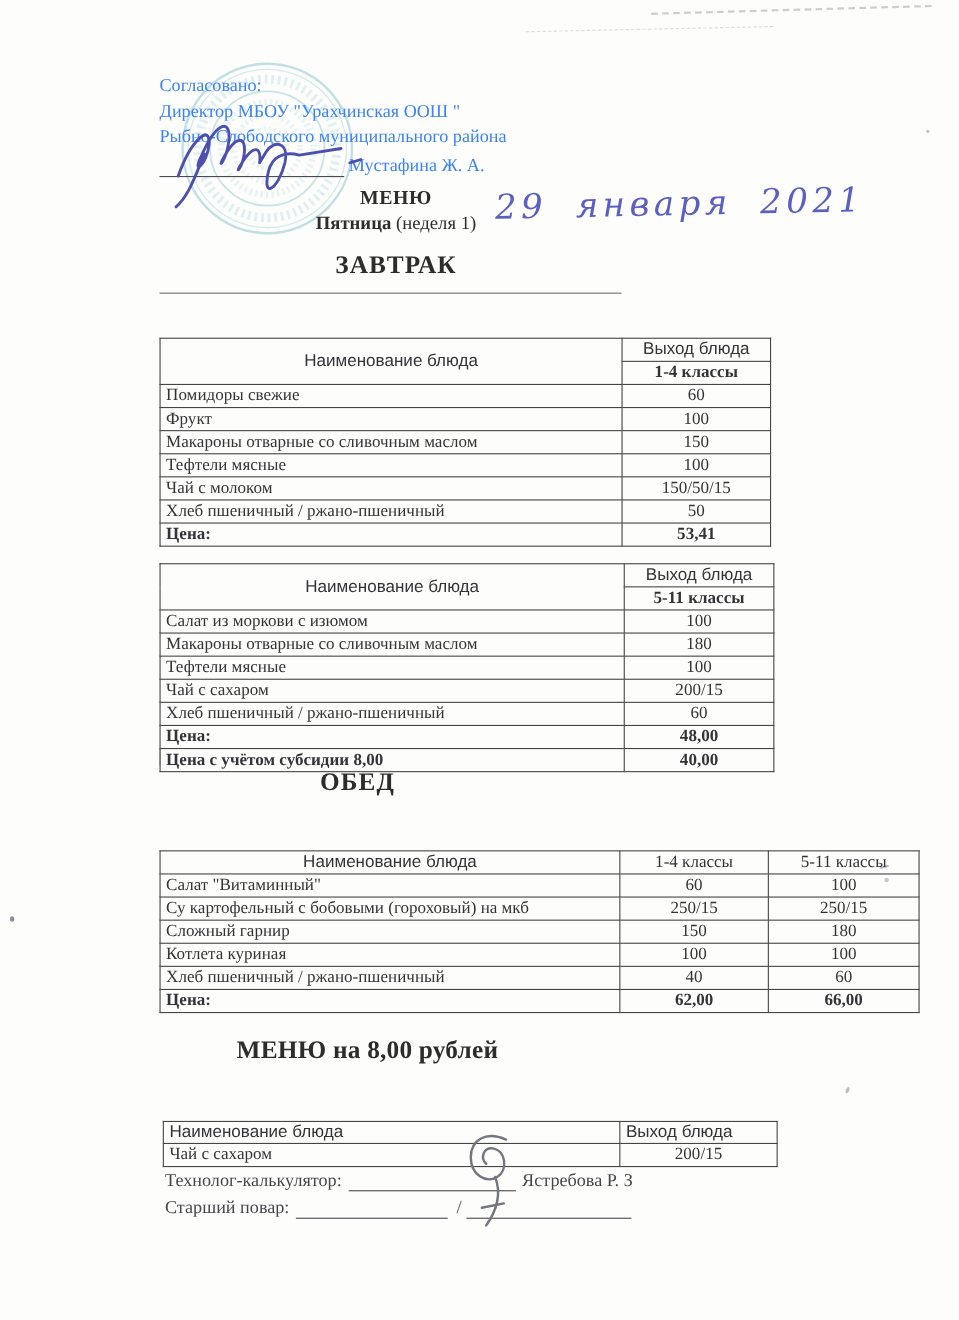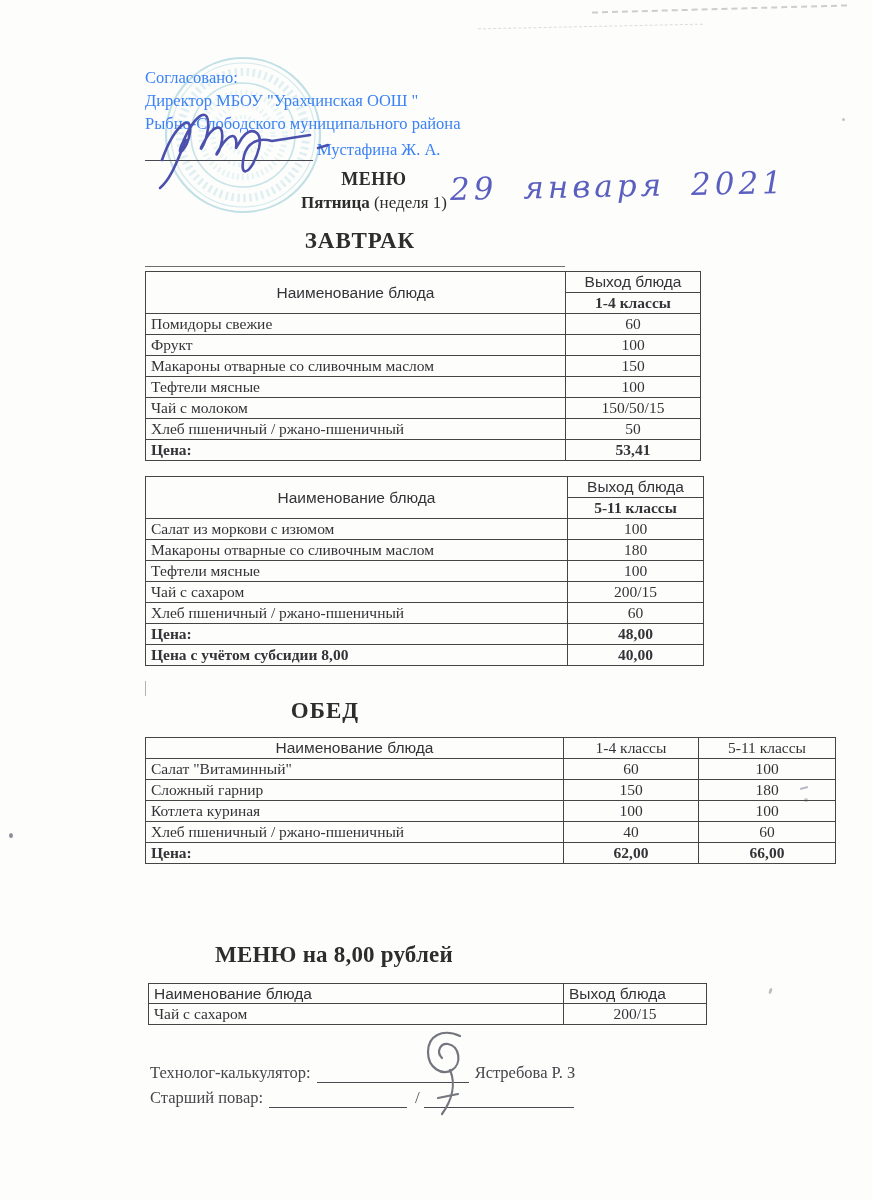--- a/index.html
+++ b/index.html
@@ -22,38 +22,38 @@
   
   .stamp{position:absolute;left:162px;top:52px;width:162px;height:164px;}
 
   
   .approval{position:absolute;left:145px;top:66px;font-size:16.5px;line-height:23px;color:#3b82f6;}
   .sigline-row{margin-top:3px;display:flex;align-items:flex-end;}
   .u{display:inline-block;border-bottom:1.6px solid #4a4a52;height:15px;}
   .u-sig{width:168px;margin-right:4px;}
 
   
-  .title-block{position:absolute;left:159px;top:169px;width:430px;text-align:center;}
+  .title-block{position:absolute;left:145px;top:169px;width:430px;text-align:center;}
   .menu-title{font-weight:bold;font-size:18px;letter-spacing:.5px;}
   .day-line{font-size:17px;margin-top:3px;}
   .section-title{position:absolute;font-weight:bold;font-size:23px;letter-spacing:1px;text-align:center;}
   .t-breakfast{left:145px;top:228px;width:430px;}
   .t-lunch{left:145px;top:698px;width:360px;}
   .t-menu8{left:145px;top:942px;width:378px;letter-spacing:.2px;}
 
   
   .handwrite-date{position:absolute;left:450px;top:167px;width:380px;
     font-family:"DejaVu Serif",serif;font-style:italic;font-size:31px;
     color:#5a5fc0;letter-spacing:4px;word-spacing:12px;transform:rotate(-1.2deg);white-space:nowrap;}
   .sig-svg{position:absolute;}
   .sig1{left:150px;top:98px;width:195px;height:100px;}
   .sig2{left:398px;top:1028px;width:110px;height:95px;}
 
   
-  table.menu-table{position:absolute;border-collapse:collapse;table-layout:fixed;background:transparent;}
+  table.menu-table{position:absolute;border-collapse:collapse;table-layout:fixed;background:transparent;margin-top:36px;}
   table.menu-table td{border:1.6px solid #454545;font-size:15.5px;padding:0 5px;height:20px;
       vertical-align:middle;overflow:hidden;white-space:nowrap;color:#333338;}
   .hdr-sans{font-family:"Liberation Sans","DejaVu Sans",sans-serif;font-size:15px;color:#37373c;}
   .center{text-align:center;}
   .bold{font-weight:bold;}
   .h-output{height:22px;}
   .h-class{height:21px;}
   .h-lunch{height:42px;}
   .rowtall td{height:33px;vertical-align:bottom;padding-bottom:2px;}
   .pricerow td{height:21px;font-weight:bold;}
@@ -226,20 +226,25 @@
         <td class="hdr-sans center h-lunch">Наименование блюда</td>
         <td class="center h-lunch">1-4 классы</td>
         <td class="center h-lunch">5-11 классы</td>
       </tr>
       <tr>
           <td>Салат "Витаминный"</td>
           <td class="center">60</td>
           <td class="center">100</td>
         </tr>
       <tr>
+          <td>Су картофельный с бобовыми (гороховый) на мкб</td>
+          <td class="center">250/15</td>
+          <td class="center">250/15</td>
+        </tr>
+      <tr>
           <td>Сложный гарнир</td>
           <td class="center">150</td>
           <td class="center">180</td>
         </tr>
       <tr>
           <td>Котлета куриная</td>
           <td class="center">100</td>
           <td class="center">100</td>
         </tr>
       <tr>

